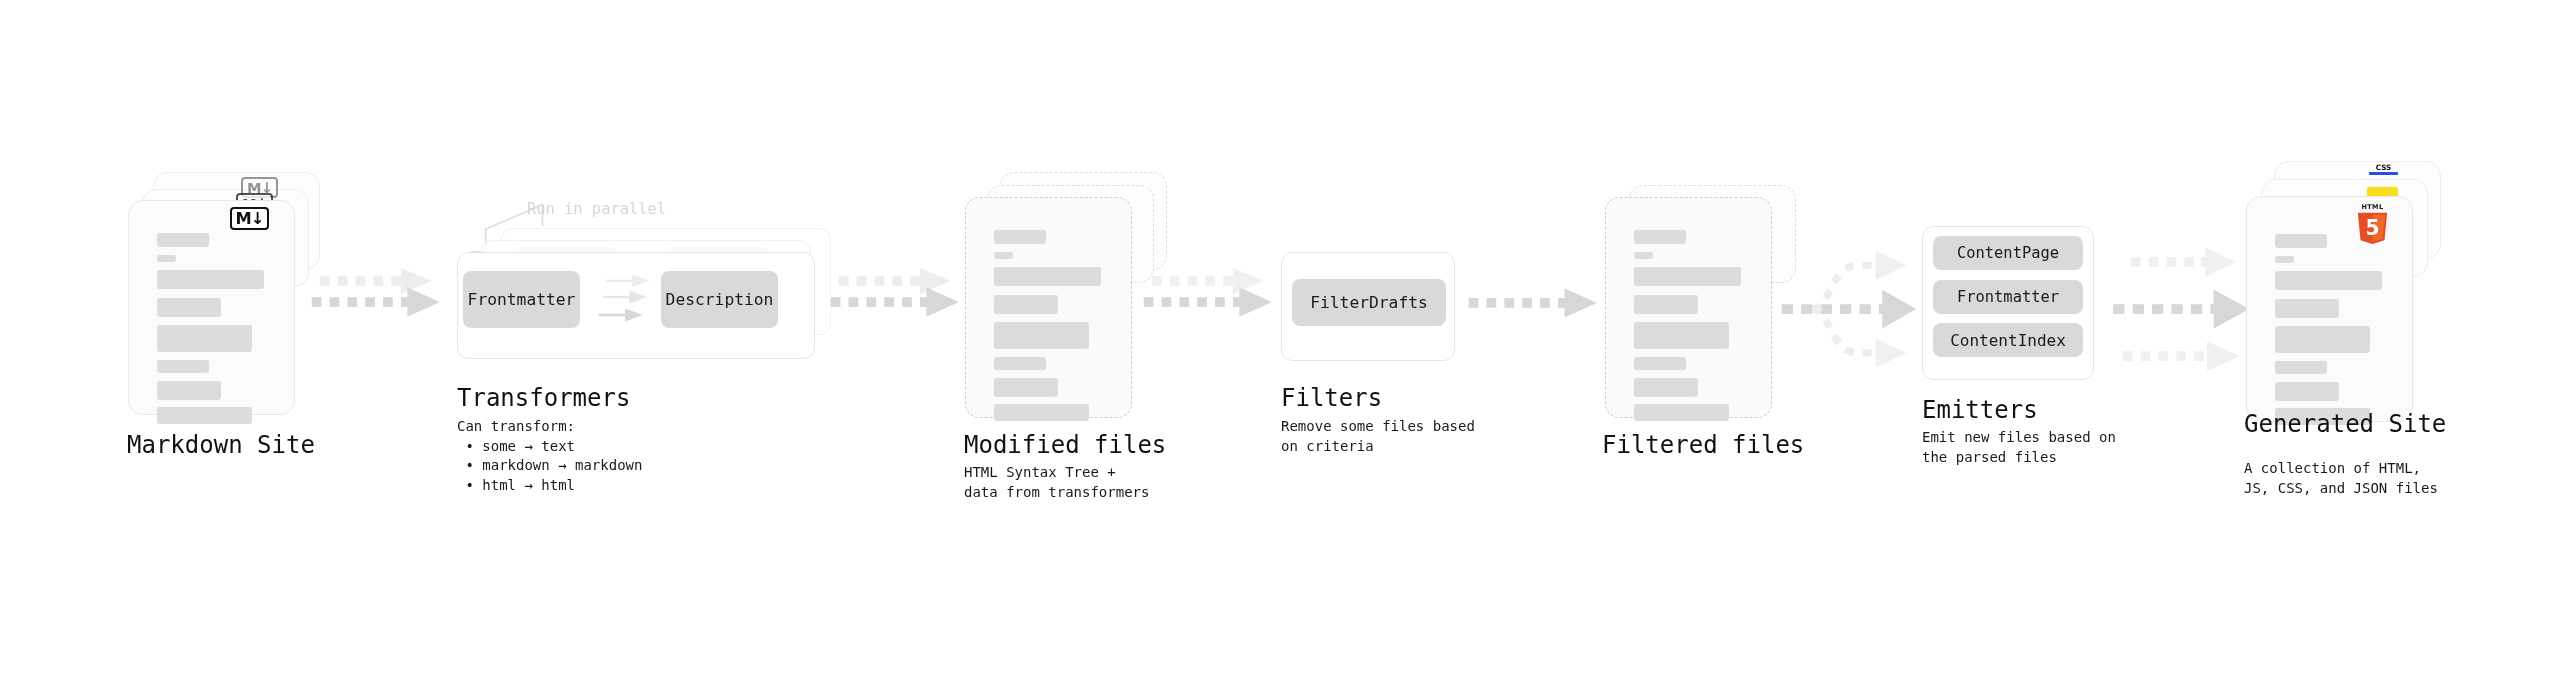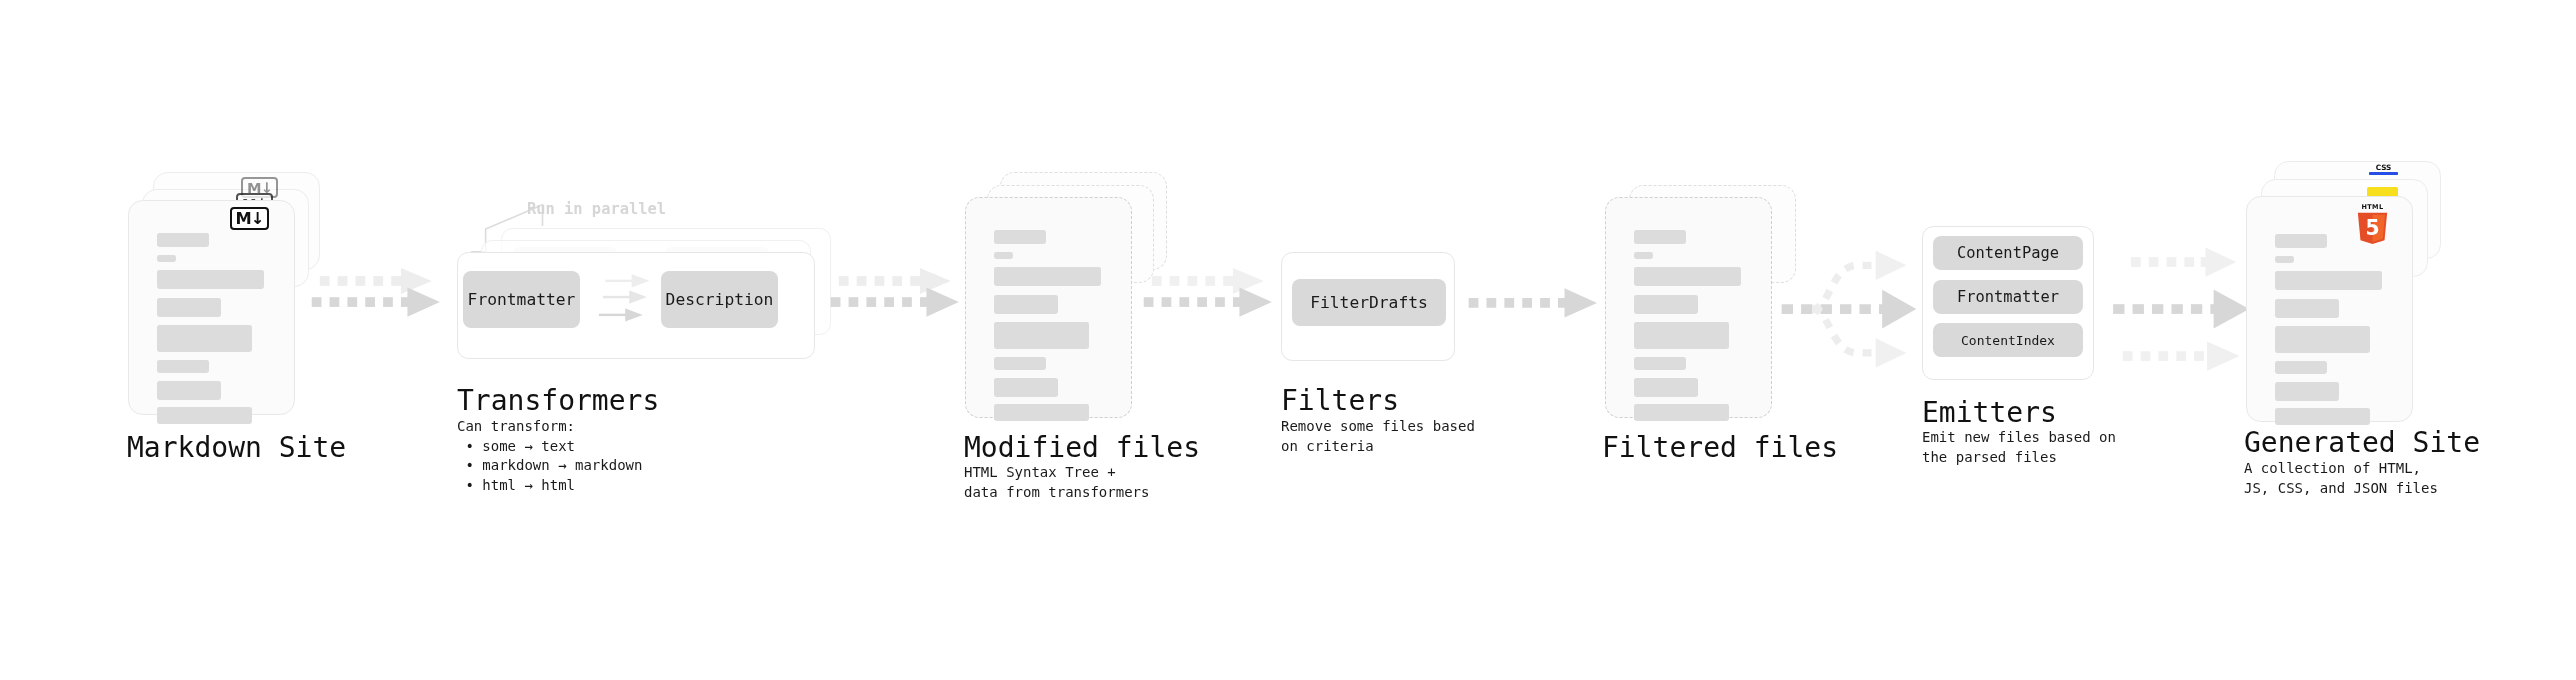--- a/index.html
+++ b/index.html
@@ -84,21 +84,21 @@
     color:#1a1a1a;
     white-space:nowrap;
   }
   .pill.ghost1{background:#e4e4e4;color:transparent;}
   .pill.ghost2{background:#ededed;color:transparent;}
 
   
   .title{
     position:absolute;
     font-family:"DejaVu Sans Mono", monospace;
-    font-size:28px;
+    font-size:24px;
     color:#111111;
     white-space:nowrap;
     letter-spacing:0px;
   }
   .sub{
     position:absolute;
     font-family:"DejaVu Sans Mono", monospace;
     font-size:14px;
     line-height:19.5px;
     color:#1a1a1a;
@@ -165,21 +165,21 @@
         <rect x="112" y="36" width="12" height="12"></rect>
       <polygon points="120,24 160,42 120,60"></polygon>
     </g>
   </svg>
 
   <div>
 
     <svg style="left:471px;top:195px;width:130px;height:65px;" viewBox="0 0 160 80" width="130" height="65">
       <path d="M 0,70 L 18,70 L 18,42 L 88,12 L 88,38" fill="none" stroke="#dcdcdc" stroke-width="2"></path>
     </svg>
-    <div class="note" style="left:527px;top:200px;font-weight:bold;">Run in parallel</div>
+    <div class="note" style="left:527px;top:200px;">Run in parallel</div>
 
     <div class="proc ghost" style="left:501px;top:228px;width:330px;height:107px;"></div>
     <div class="pill ghost2" style="left:512px;top:247px;width:106px;height:54px;">
       <span>Frontmatter</span>
     </div>
     <div class="pill ghost2" style="left:664px;top:247px;width:106px;height:54px;">
       <span>Description</span>
     </div>
 
     <div class="proc ghost" style="left:481px;top:240px;width:330px;height:107px;"></div>
@@ -336,21 +336,21 @@
   </svg>
 
   <div>
     <div class="proc" style="left:1922px;top:226px;width:172px;height:154px;"></div>
     <div class="pill" style="left:1933px;top:236px;width:150px;height:34px;font-size:15.4px;">
       <span>ContentPage</span>
     </div>
     <div class="pill" style="left:1933px;top:280px;width:150px;height:34px;font-size:15.4px;">
       <span>Frontmatter</span>
     </div>
-    <div class="pill" style="left:1933px;top:323px;width:150px;height:34px;font-size:13px;">
+    <div class="pill" style="left:1933px;top:323px;width:150px;height:34px;font-size:16px;">
       <span>ContentIndex</span>
     </div>
     <div class="title" style="left:1922px;top:396px;">Emitters</div>
     <div class="sub" style="left:1922px;top:428px;">Emit new files based on
 the parsed files</div>
   </div>
 
   <svg style="left:2105px;top:236px;width:154px;height:138px;" viewBox="0 0 190 170" width="154" height="138">
     <g fill="#f0f0f0">
       <rect x="32" y="26" width="12" height="12"></rect>
@@ -400,19 +400,19 @@
       <div class="bar" style="left:28.4px;top:211px;width:95px;height:17px;"></div>
     </div>
 
     <svg style="left:2353px;top:202px;width:39px;height:44px;" viewBox="0 0 48 54" width="39" height="44">
       <text x="24" y="9" text-anchor="middle" font-family="DejaVu Sans, sans-serif" font-size="8" font-weight="bold" fill="#111111" letter-spacing="0.5">HTML</text>
       <path d="M 6,13 L 42,13 L 38.8,47 L 24,51.5 L 9.2,47 Z" fill="#e44d26"></path>
       <path d="M 24,15.5 L 24,49 L 36.6,45.2 L 39.4,15.5 Z" fill="#f16529"></path>
       <text x="24" y="40" text-anchor="middle" font-family="DejaVu Sans, sans-serif" font-size="25" font-weight="bold" fill="#ffffff">5</text>
     </svg>
 
-    <div class="title" style="left:2244px;top:426px;text-align:center;">Generated Site</div>
+    <div class="title" style="left:2244px;top:410px;text-align:center;">Generated Site</div>
     <div class="sub" style="left:2244px;top:459px;">A collection of HTML,
 JS, CSS, and JSON files</div>
   </div>
 
 </div>
 
 
 </body></html>

